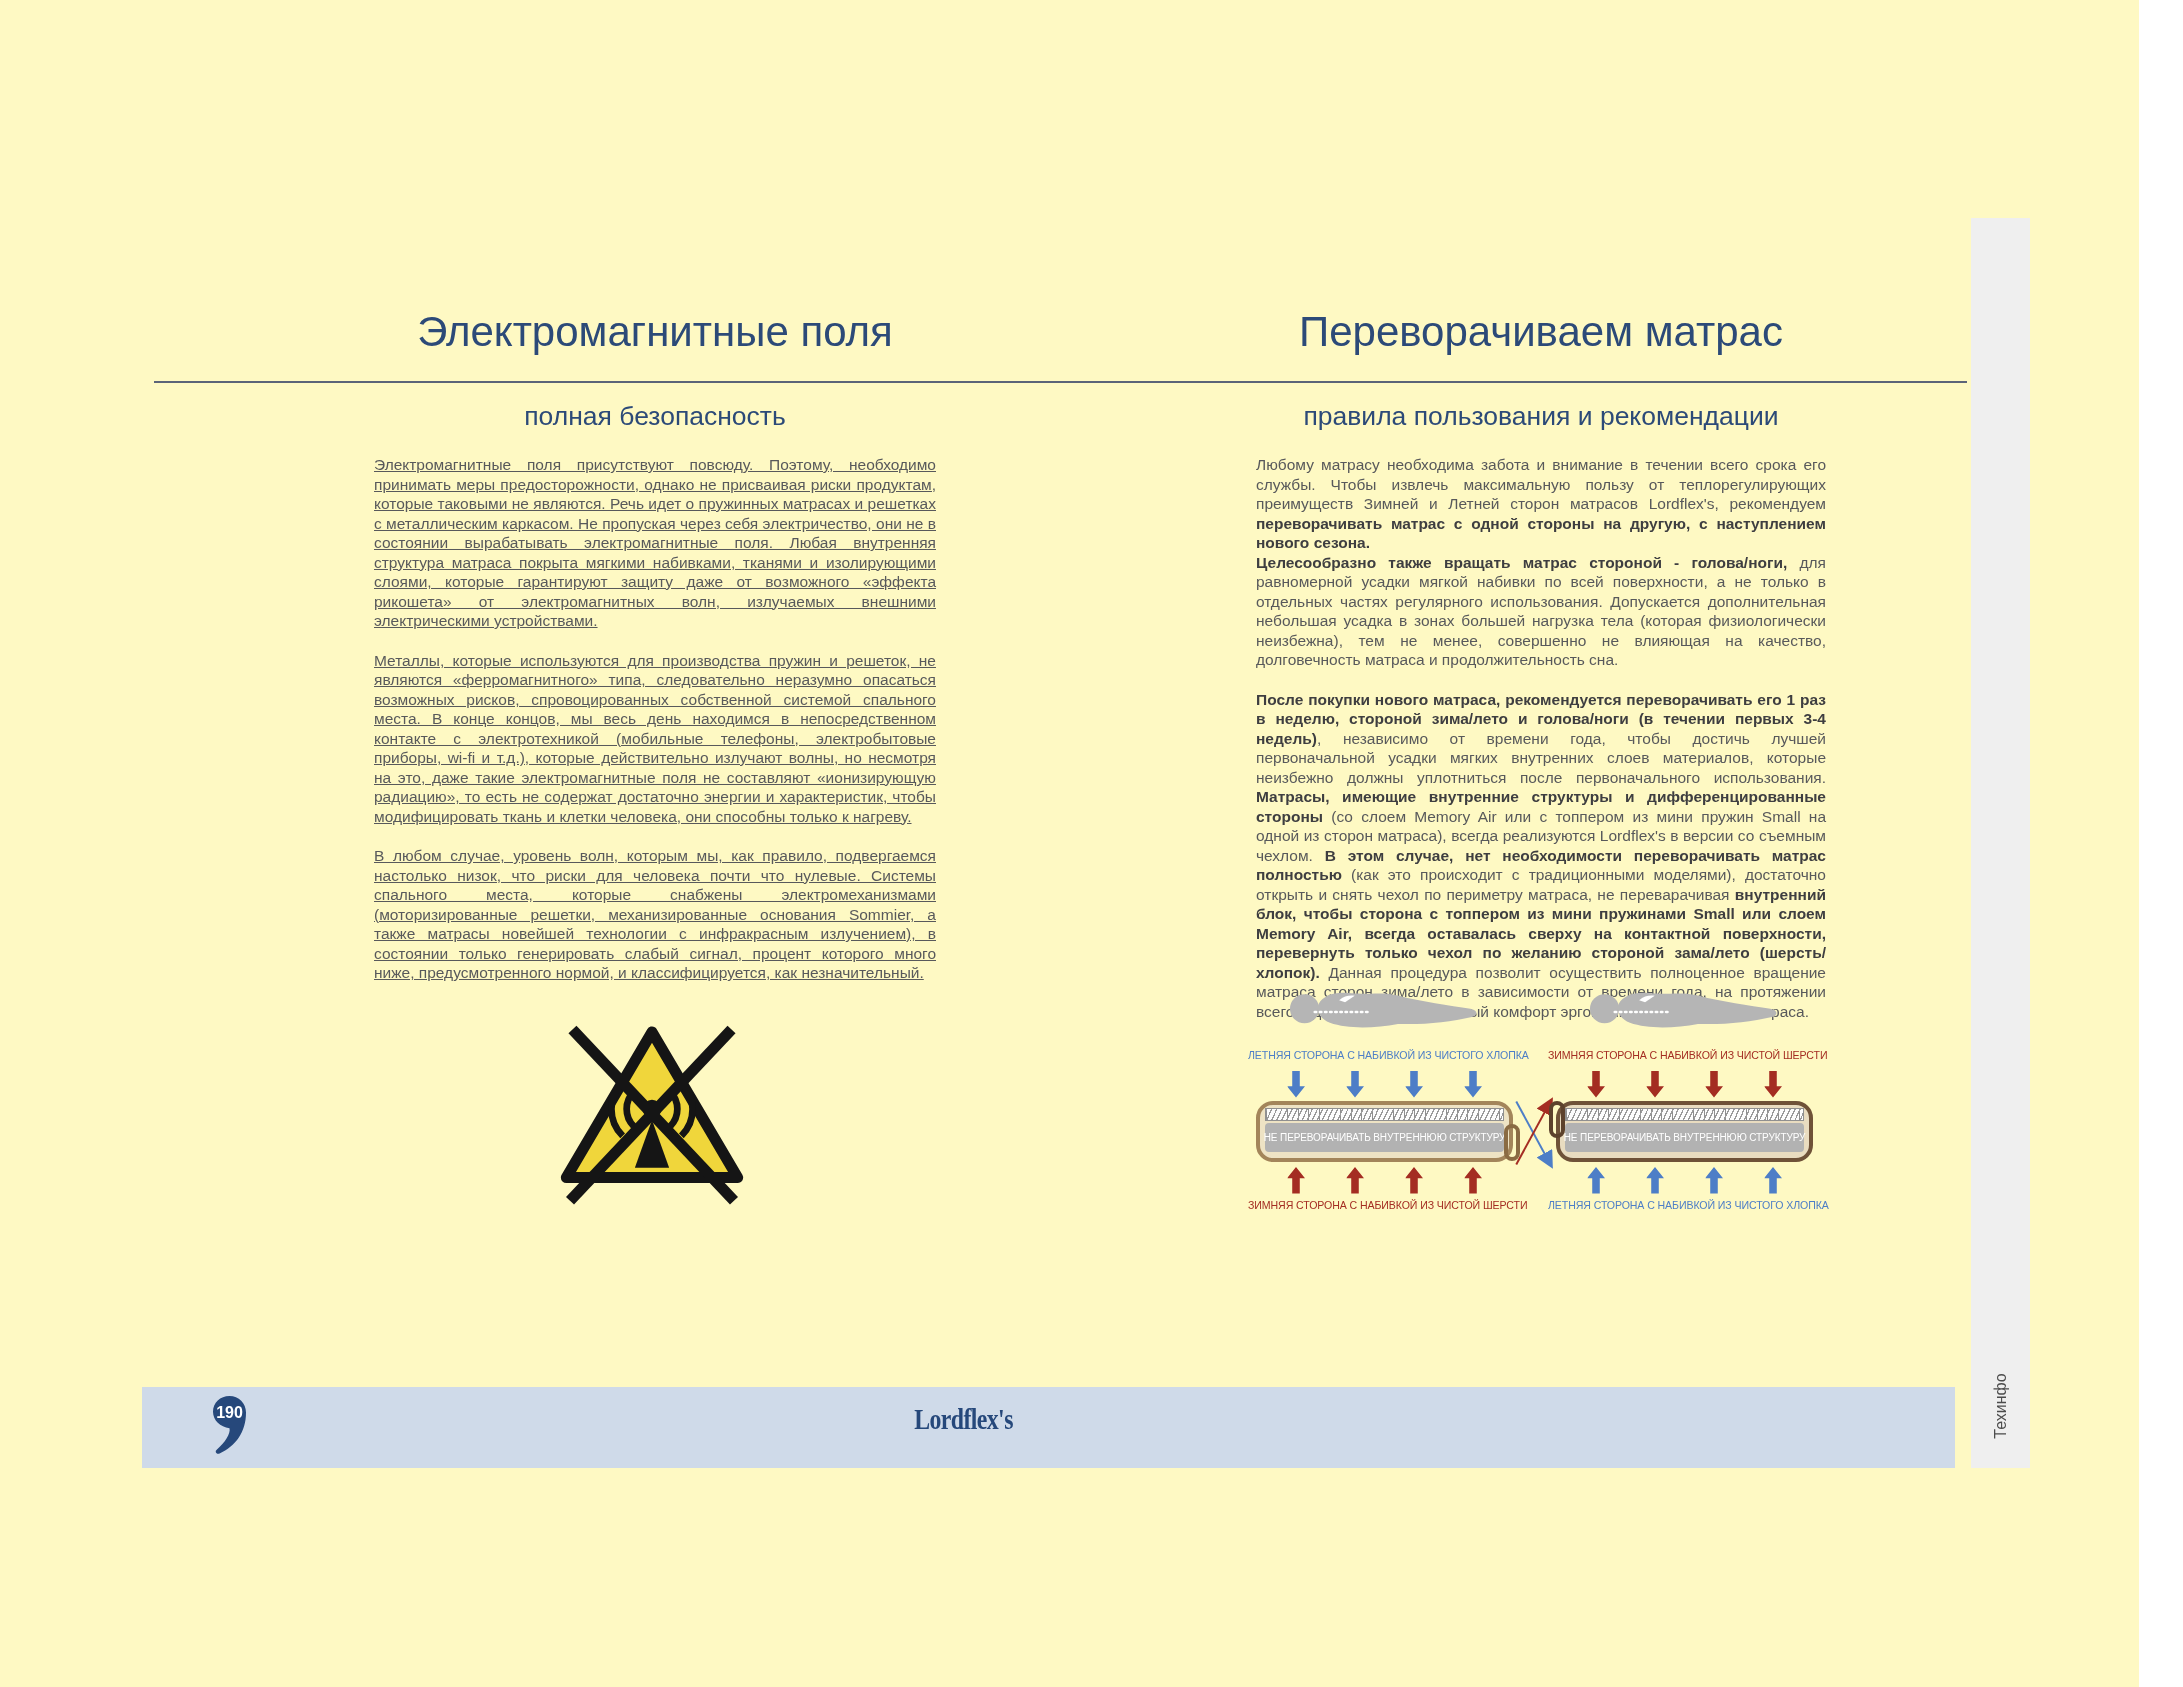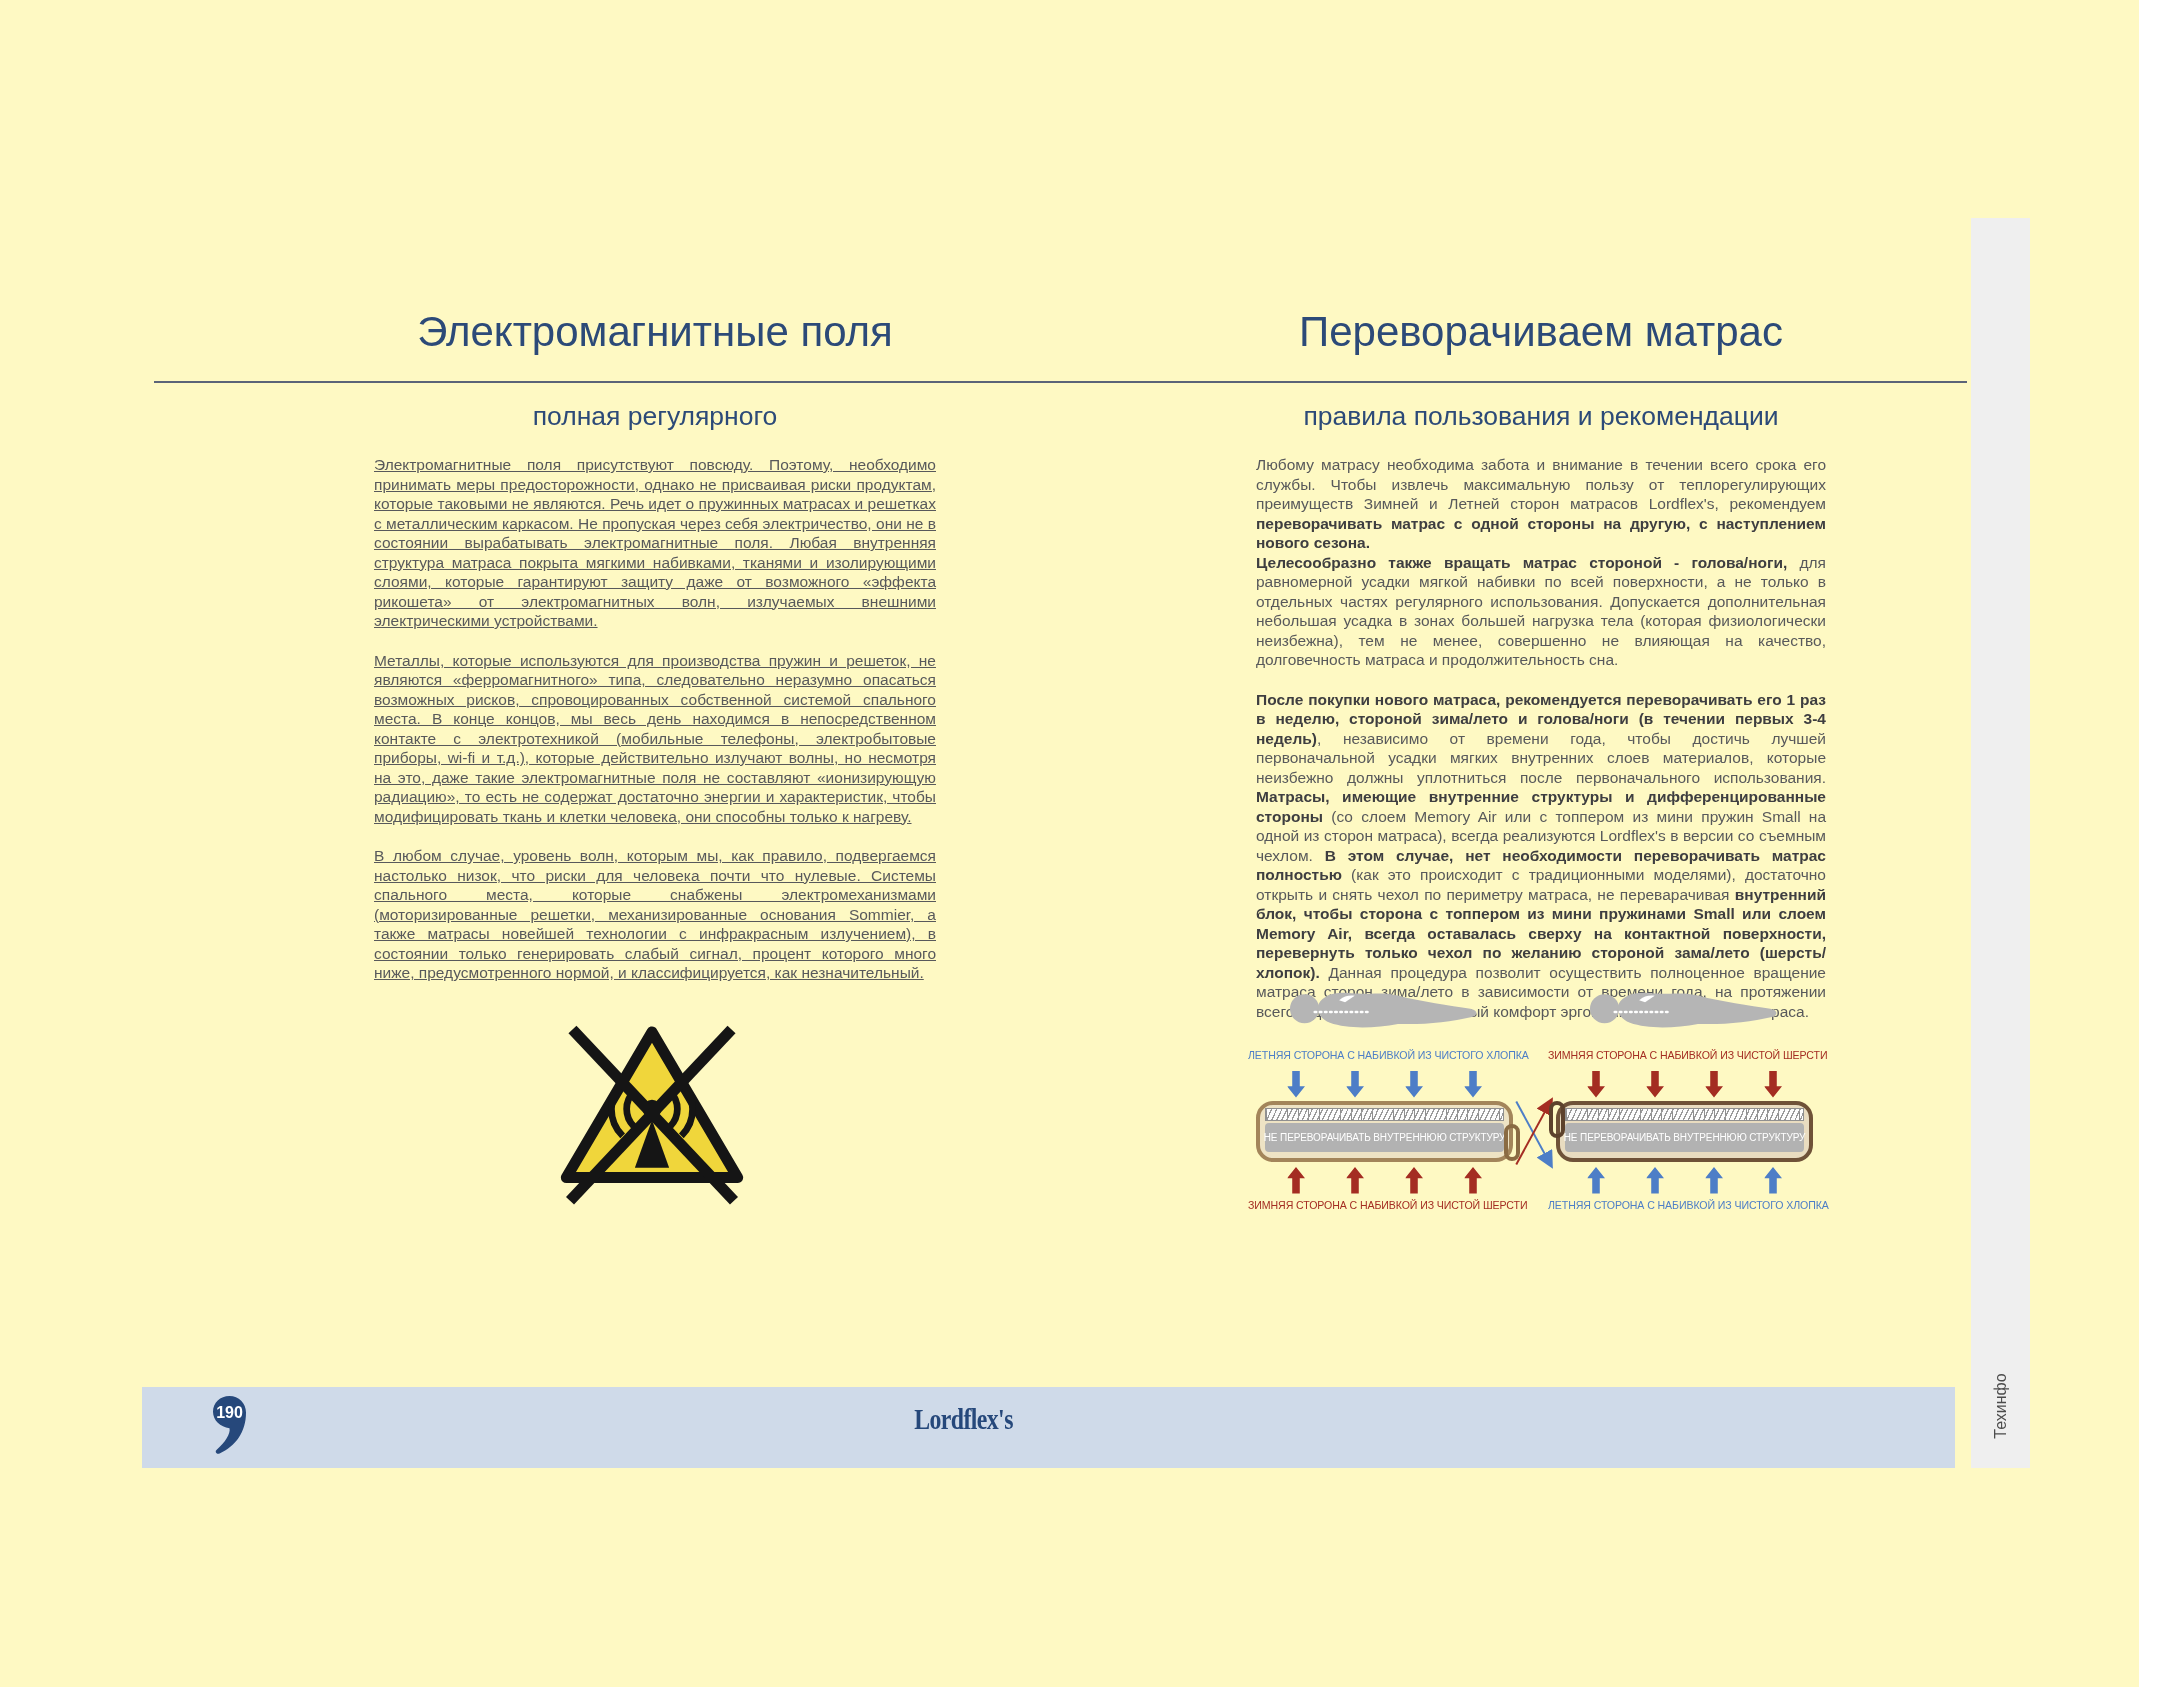--- a/index.html
+++ b/index.html
@@ -79,21 +79,21 @@
                  font-size:16px;color:#4c4c4c;white-space:nowrap;}
 </style>
 </head>
 <body>
 
 <div id="page">
 
   <div class="title left">Электромагнитные поля</div>
   <div class="title right">Переворачиваем матрас</div>
   <div class="rule"></div>
-  <div class="subtitle left">полная регулярного</div>
+  <div class="subtitle left">полная безопасность</div>
   <div class="subtitle right">правила пользования и рекомендации</div>
 
   <div class="body-col left">
     <p class="para">Электромагнитные поля присутствуют повсюду. Поэтому, необходимо принимать меры предосторожности, однако не присваивая риски продуктам, которые таковыми не являются. Речь идет о пружинных матрасах и решетках с металлическим каркасом. Не пропуская через себя электричество, они не в состоянии вырабатывать электромагнитные поля. Любая внутренняя структура матраса покрыта мягкими набивками, тканями и изолирующими слоями, которые гарантируют защиту даже от возможного «эффекта рикошета» от электромагнитных волн, излучаемых внешними электрическими устройствами.</p>
     <p class="para">Металлы, которые используются для производства пружин и решеток, не являются «ферромагнитного» типа, следовательно неразумно опасаться возможных рисков, спровоцированных собственной системой спального места. В конце концов, мы весь день находимся в непосредственном контакте с электротехникой (мобильные телефоны, электробытовые приборы, wi-fi и т.д.), которые действительно излучают волны, но несмотря на это, даже такие электромагнитные поля не составляют «ионизирующую радиацию», то есть не содержат достаточно энергии и характеристик, чтобы модифицировать ткань и клетки человека, они способны только к нагреву.</p>
     <p class="para">В любом случае, уровень волн, которым мы, как правило, подвергаемся настолько низок, что риски для человека почти что нулевые. Системы спального места, которые снабжены электромеханизмами (моторизированные решетки, механизированные основания Sommier, а также матрасы новейшей технологии с инфракрасным излучением), в состоянии только генерировать слабый сигнал, процент которого много ниже, предусмотренного нормой, и классифицируется, как незначительный.</p>
   </div>
 
   <div class="body-col right">
     <p class="para nogap"><span>Любому матрасу необходима забота и внимание в течении всего срока его службы. Чтобы извлечь максимальную пользу от теплорегулирующих преимуществ Зимней и Летней сторон матрасов Lordflex's, рекомендуем </span><span class="bold">переворачивать матрас с одной стороны на другую, с наступлением нового сезона.</span></p>

